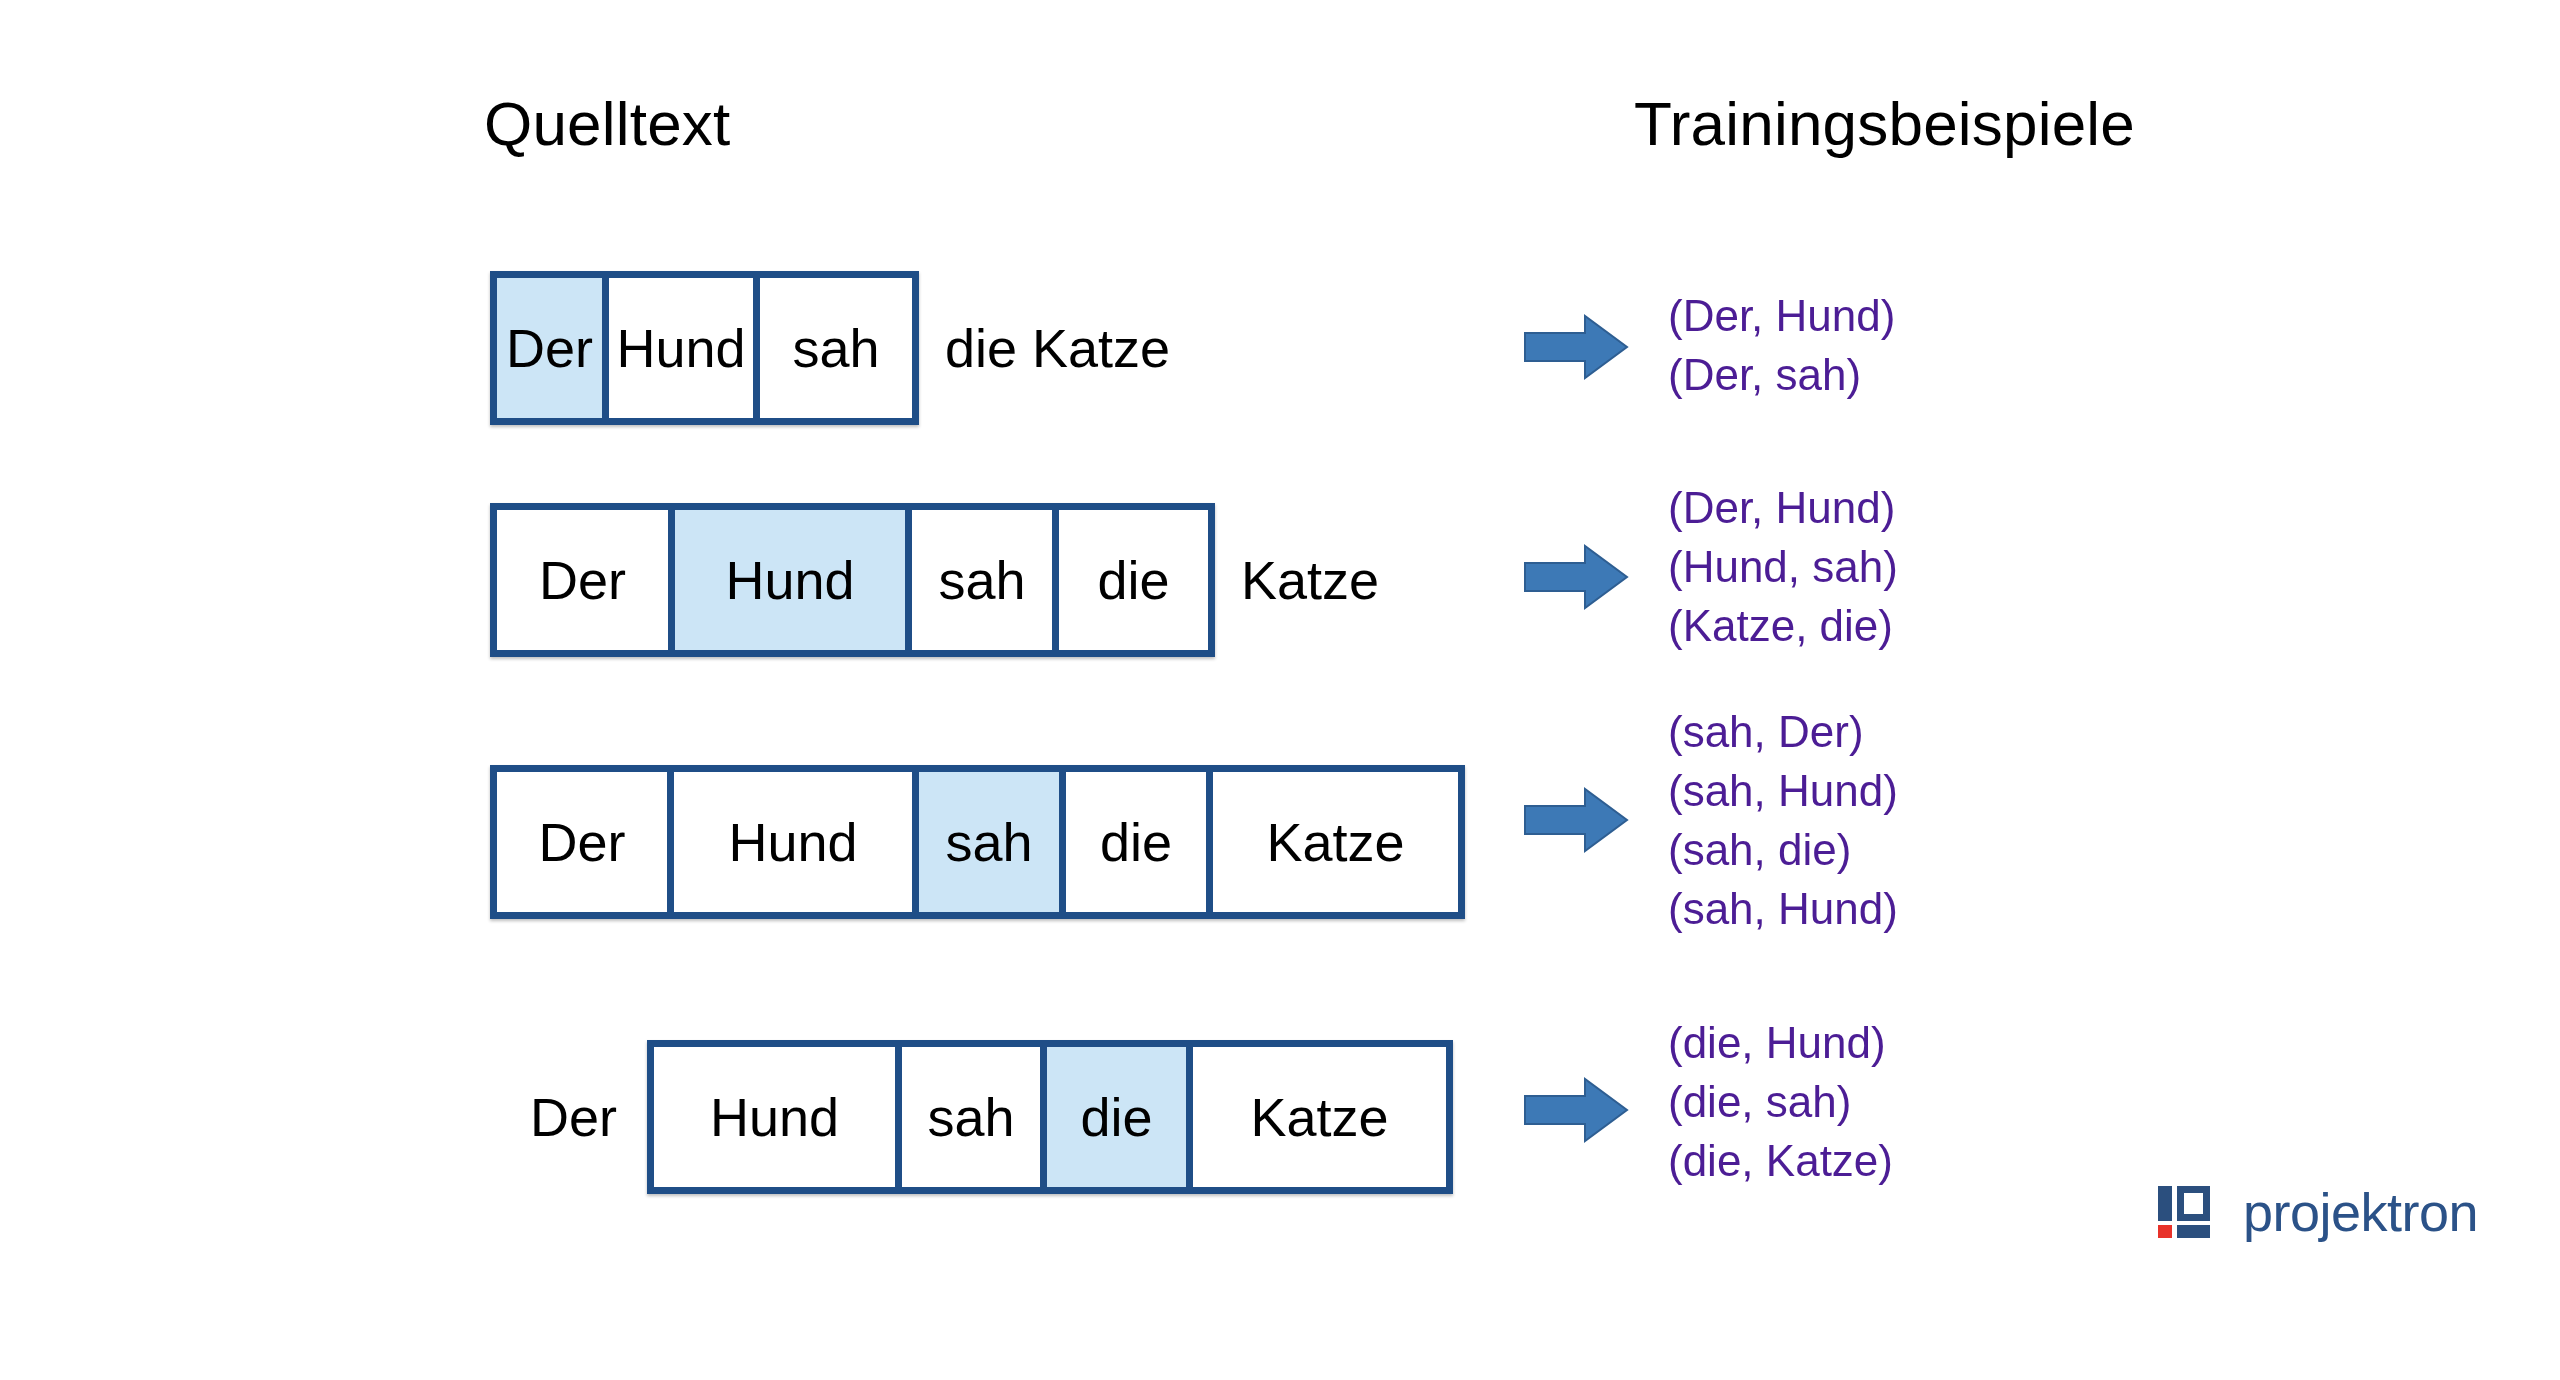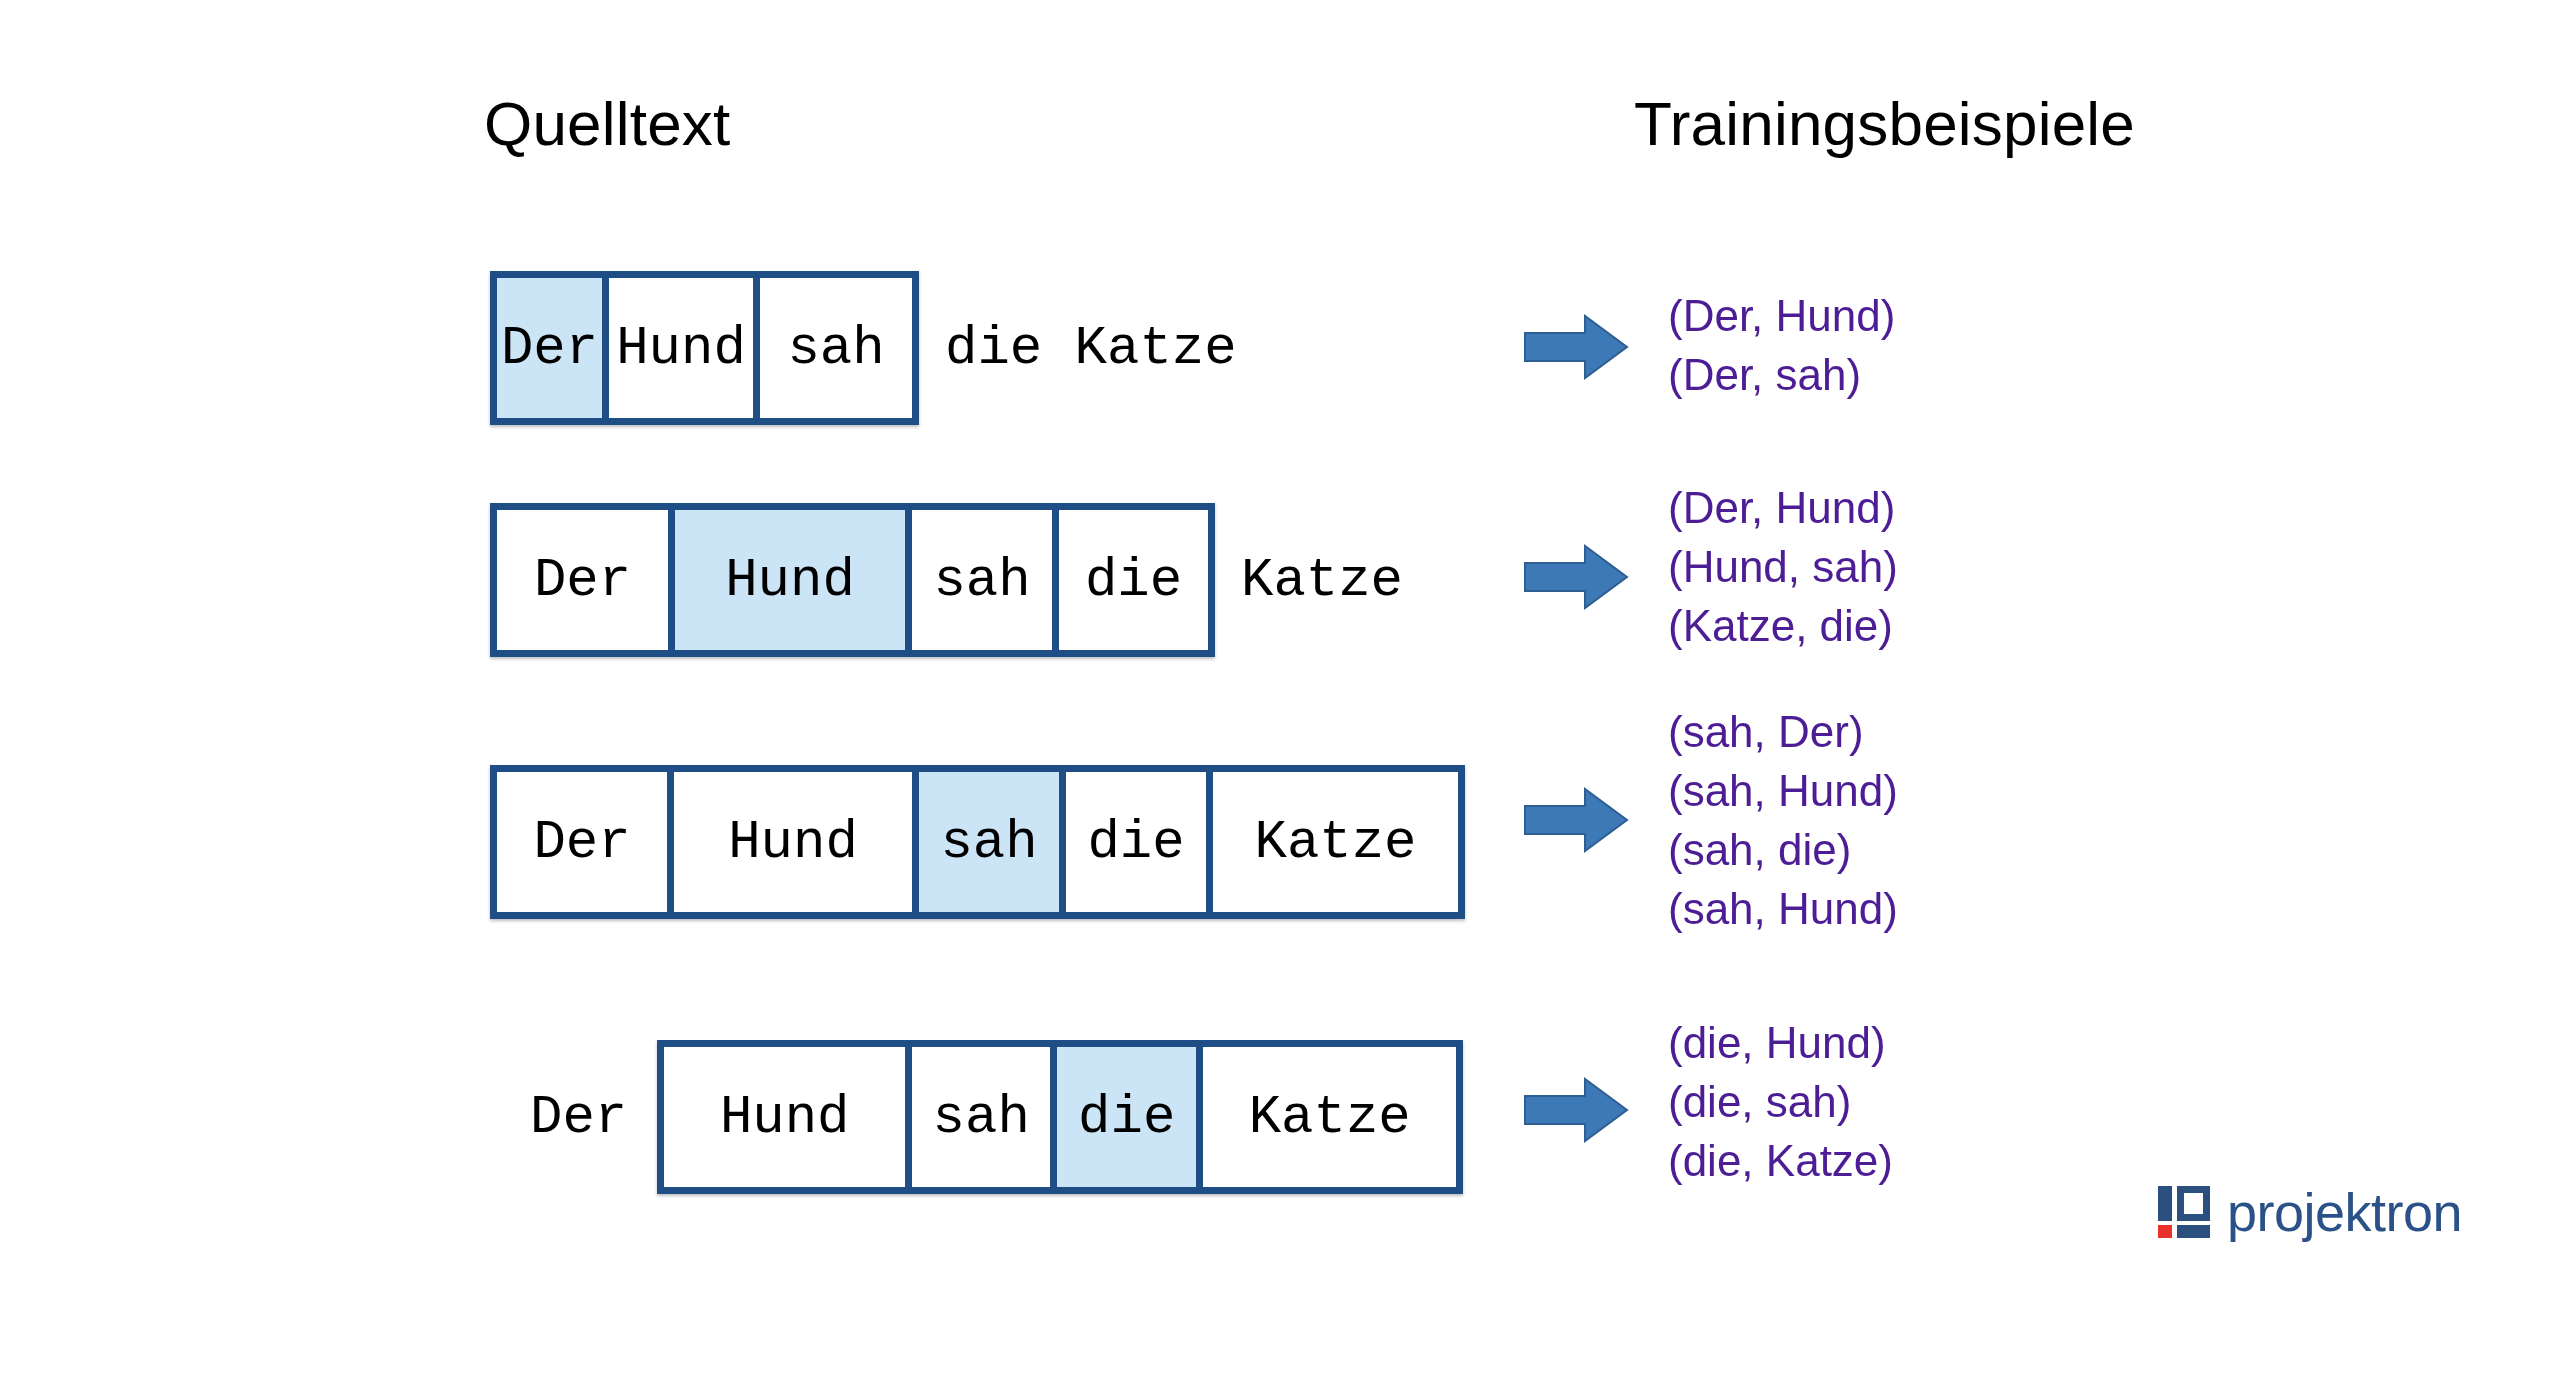--- a/index.html
+++ b/index.html
@@ -30,21 +30,20 @@
   }
   #heading-quelltext { left: 484px; top: 88px; }
   #heading-trainingsbeispiele { left: 1634px; top: 88px; }
 
   
   .row {
     position: absolute;
     display: flex;
     align-items: center;
     height: 160px;
-    font-family: Liberation Mono, monospace;
   }
 
   
   .strip {
     display: flex;
     align-items: stretch;
     border: 7px solid #1F4E87;
     background: #ffffff;
     box-sizing: border-box;
     height: 154px;
@@ -94,21 +93,21 @@
   }
   .examples .pair { display: block; }
 
   
   #logo {
     position: absolute;
     left: 2158px;
     top: 1185px;
     display: flex;
     align-items: center;
-    gap: 17px;
+    gap: 33px;
   }
   .logo-mark {
     position: relative;
     width: 52px;
     height: 52px;
   }
   .logo-mark .lm-bar {
     position: absolute;
     left: 0; top: 0;
     width: 14px; height: 35px;

